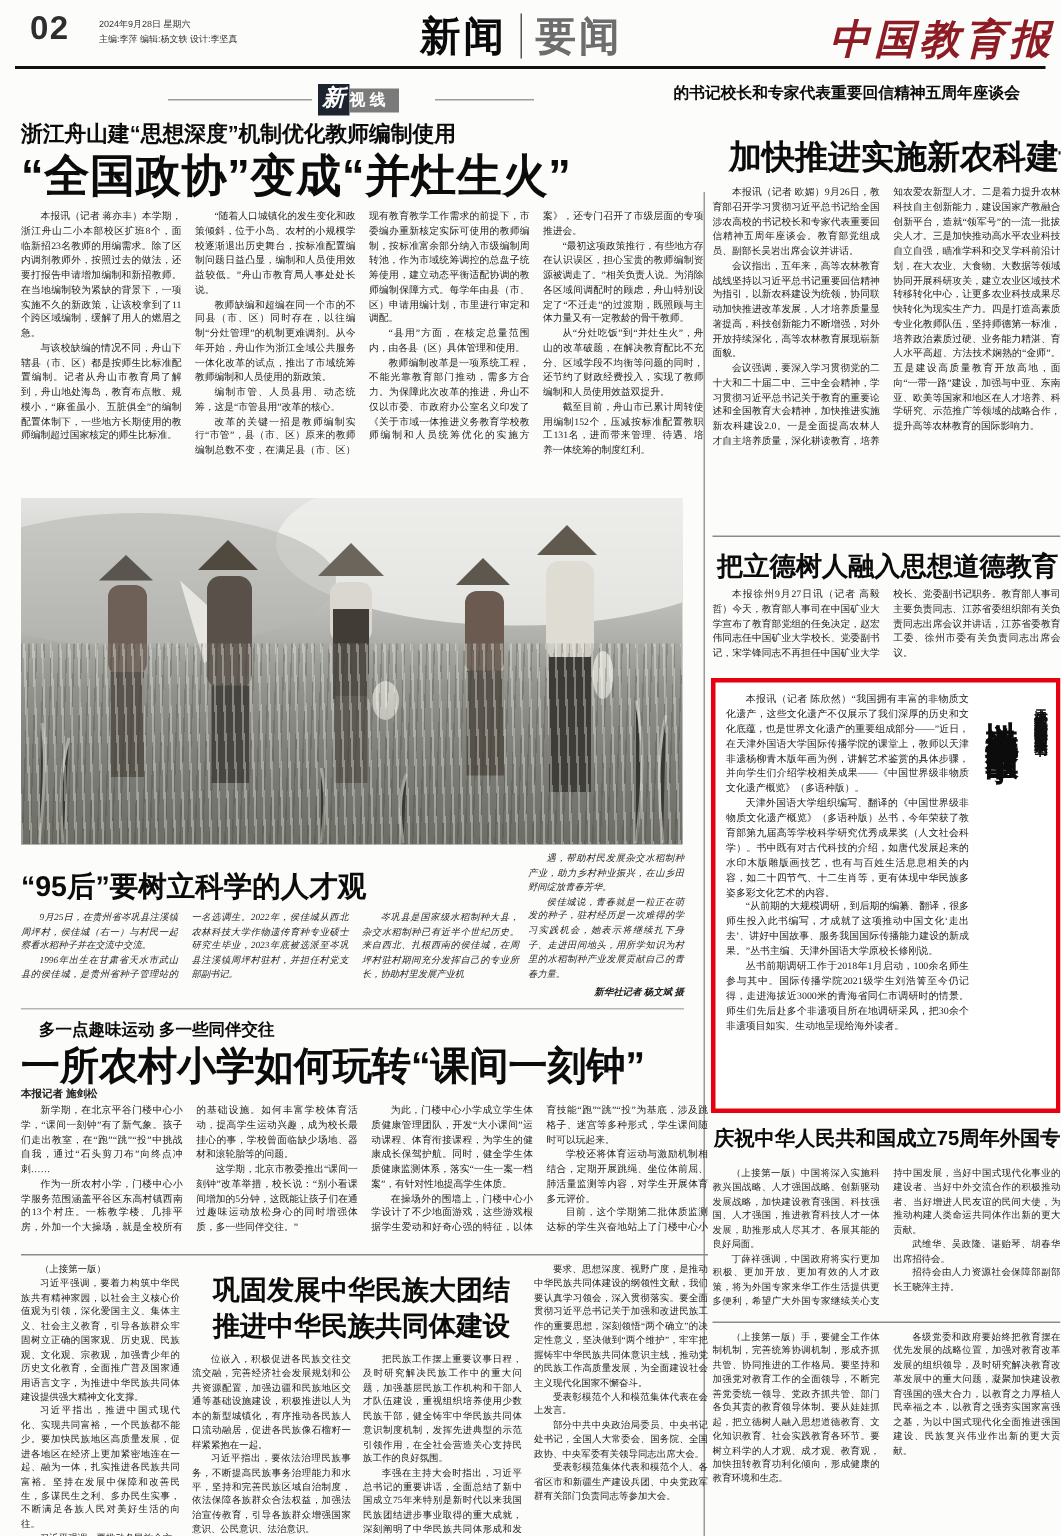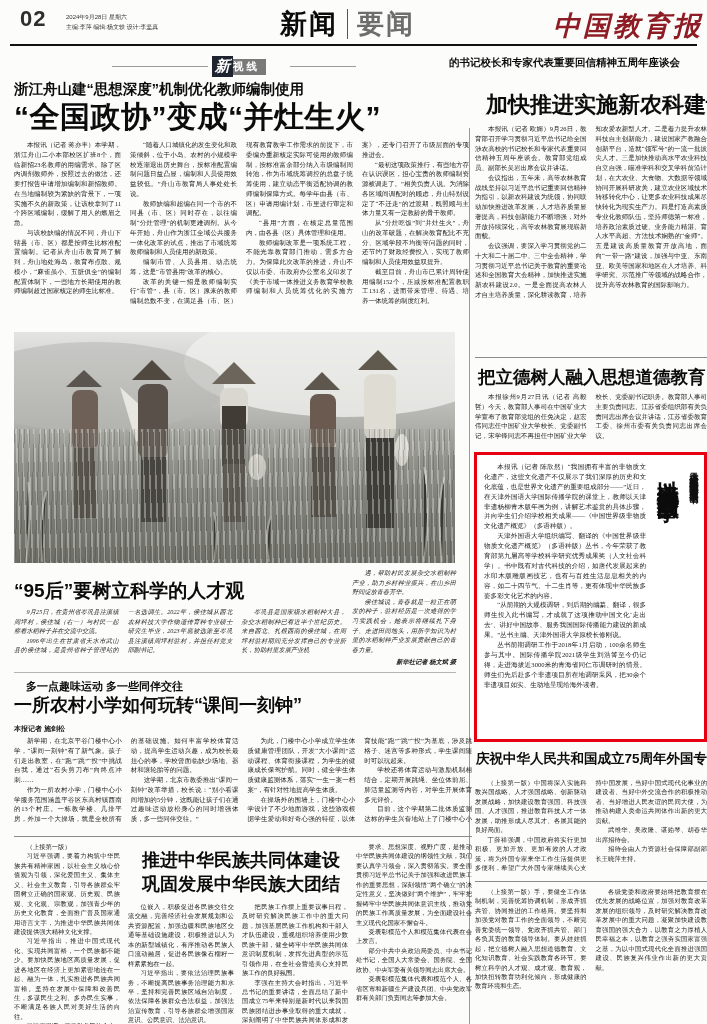--- a/index.html
+++ b/index.html
@@ -147,21 +147,21 @@
 <div class="abs hl" style="left:14px; top:578px; font-size:19px;">“95后”要树立科学的人才观</div>
 <div class="abs kai cols3" style="left:14px; top:607px; width:332px; height:60px;">
     <p>9月25日，在贵州省岑巩县注溪镇周坪村，侯佳城（右一）与村民一起察看水稻种子并在交流中交流。</p>
     <p>1996年出生在甘肃省天水市武山县的侯佳城，是贵州省种子管理站的一名选调生。2022年，侯佳城从西北农林科技大学作物遗传育种专业硕士研究生毕业，2023年底被选派至岑巩县注溪镇周坪村驻村，并担任村党支部副书记。</p>
     <p>岑巩县是国家级水稻制种大县，杂交水稻制种已有近半个世纪历史。来自西北、扎根西南的侯佳城，在周坪村驻村期间充分发挥自己的专业所长，协助村里发展产业机</p>
   </div>
 
 <div class="rule-h" style="left:14px; top:672px; width:442px; background:#b5b5b5;"></div>
 
 <div class="abs hl" style="left:14px; top:679px; font-size:11px;margin-left:12px;">多一点趣味运动 多一些同伴交往</div>
-<div class="abs hl" style="left:14px; top:693px; width:458px; font-size:18px;">一所农村小学如何玩转“课间一刻钟”</div>
+<div class="abs hl" style="left:14px; top:693px; width:458px; font-size:26px;">一所农村小学如何玩转“课间一刻钟”</div>
 <div class="abs sans" style="left:14px; top:724px; font-size:7px; font-weight:bold; color:#222;">本报记者 施剑松</div>
 <div class="abs body-text cols4" style="left:14px; top:736px; width:458px; height:94px;">
     <p>新学期，在北京平谷门楼中心小学，“课间一刻钟”有了新气象。孩子们走出教室，在“跑”“跳”“投”中挑战自我，通过“石头剪刀布”向终点冲刺……</p>
     <p>作为一所农村小学，门楼中心小学服务范围涵盖平谷区东高村镇西南的13个村庄。一栋教学楼、几排平房，外加一个大操场，就是全校所有的基础设施。如何丰富学校体育活动，提高学生运动兴趣，成为校长最挂心的事，学校曾面临缺少场地、器材和滚轮胎等的问题。</p>
     <p>这学期，北京市教委推出“课间一刻钟”改革举措，校长说：“别小看课间增加的5分钟，这既能让孩子们在通过趣味运动放松身心的同时增强体质，多一些同伴交往。”</p>
     <p>为此，门楼中心小学成立学生体质健康管理团队，开发“大小课间”运动课程、体育衔接课程，为学生的健康成长保驾护航。同时，健全学生体质健康监测体系，落实“一生一案一档案”，有针对性地提高学生体质。</p>
     <p>在操场外的围墙上，门楼中心小学设计了不少地面游戏，这些游戏根据学生爱动和好奇心强的特征，以体育技能“跑”“跳”“投”为基底，涉及跳格子、迷宫等多种形式，学生课间随时可以玩起来。</p>
     <p>学校还将体育运动与激励机制相结合，定期开展跳绳、坐位体前屈、肺活量监测等内容，对学生开展体育多元评价。</p>
     <p>目前，这个学期第二批体质监测达标的学生兴奋地站上了门楼中心小学操场的主席台，与校长合影，戴上“健康勋章”，每人还获得了一个大苹果作为奖品。</p>
   </div>
@@ -169,22 +169,22 @@
 <div class="rule-h" style="left:14px; top:836px; width:458px;"></div>
 
 <div class="abs" style="left:14px; top:842px; width:458px; height:182px;">
   <div class="unity-col" style="left:0; top:0; width:106px; height:182px;">
       <p>（上接第一版）</p>
       <p>习近平强调，要着力构筑中华民族共有精神家园，以社会主义核心价值观为引领，深化爱国主义、集体主义、社会主义教育，引导各族群众牢固树立正确的国家观、历史观、民族观、文化观、宗教观，加强青少年的历史文化教育，全面推广普及国家通用语言文字，为推进中华民族共同体建设提供强大精神文化支撑。</p>
       <p>习近平指出，推进中国式现代化、实现共同富裕，一个民族都不能少。要加快民族地区高质量发展，促进各地区在经济上更加紧密地连在一起、融为一体，扎实推进各民族共同富裕。坚持在发展中保障和改善民生，多谋民生之利、多办民生实事，不断满足各族人民对美好生活的向往。</p>
       <p>习近平强调，要推动各民族全方</p>
     </div>
   <div class="abs hl" style="left:108px; top:6px; width:238px; text-align:center; font-size:18px; line-height:1.35;">
+    <div>巩固发展中华民族大团结</div>
     <div>推进中华民族共同体建设</div>
-    <div>巩固发展中华民族大团结</div>
   </div>
   <div class="unity-col" style="left:114px; top:60px; width:106px; height:122px;">
       <p>位嵌入，积极促进各民族交往交流交融，完善经济社会发展规划和公共资源配置，加强边疆和民族地区交通等基础设施建设，积极推进以人为本的新型城镇化，有序推动各民族人口流动融居，促进各民族像石榴籽一样紧紧抱在一起。</p>
       <p>习近平指出，要依法治理民族事务，不断提高民族事务治理能力和水平，坚持和完善民族区域自治制度，依法保障各族群众合法权益，加强法治宣传教育，引导各族群众增强国家意识、公民意识、法治意识。</p>
     </div>
   <div class="unity-col" style="left:228px; top:60px; width:106px; height:122px;">
       <p>把民族工作摆上重要议事日程，及时研究解决民族工作中的重大问题，加强基层民族工作机构和干部人才队伍建设，重视组织培养使用少数民族干部，健全铸牢中华民族共同体意识制度机制，发挥先进典型的示范引领作用，在全社会营造关心支持民族工作的良好氛围。</p>
       <p>李强在主持大会时指出，习近平总书记的重要讲话，全面总结了新中国成立75年来特别是新时代以来我国民族团结进步事业取得的重大成就，深刻阐明了中华民族共同体形成和发展的历史趋势，明确提出了新时代新征程铸牢中华民族共同体意识、推进中华民族共同体建设的总体</p>
     </div>
   <div class="unity-col" style="left:342px; top:0; width:116px; height:182px;">

